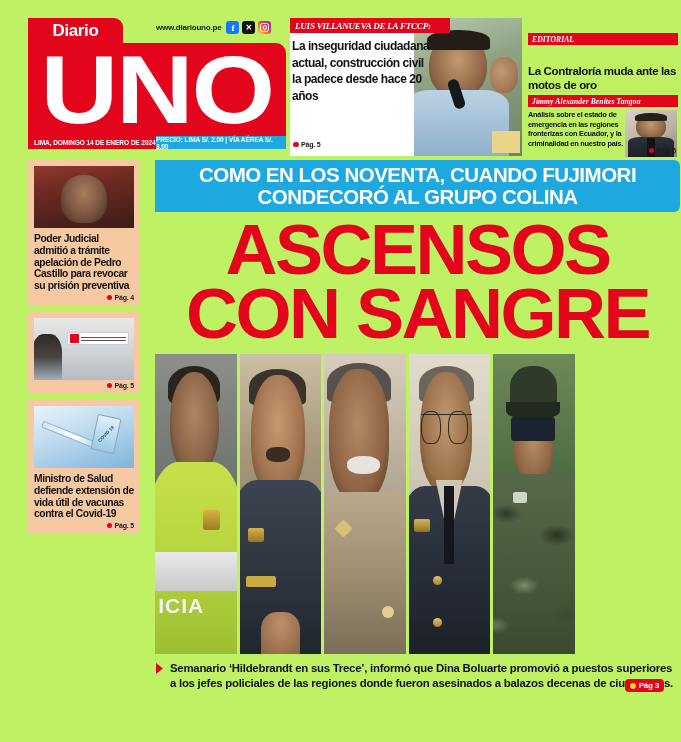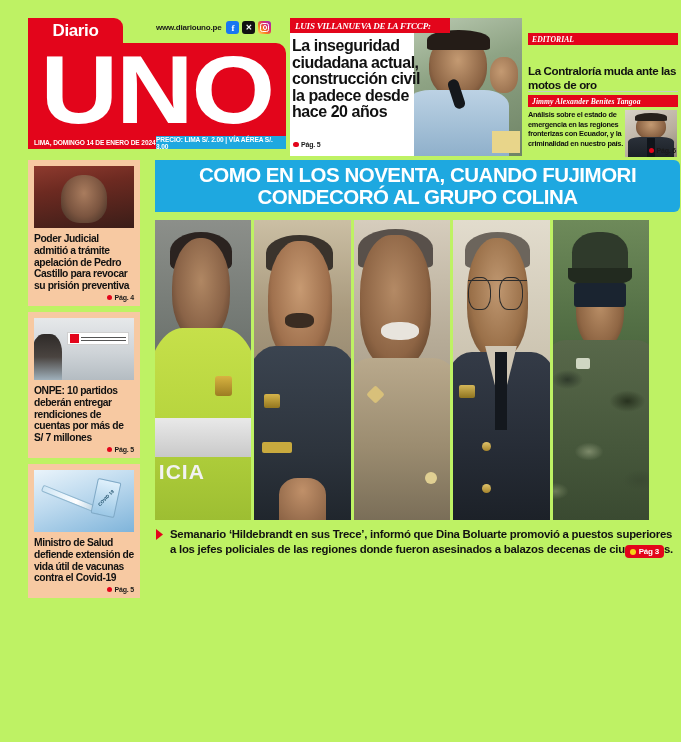--- a/index.html
+++ b/index.html
@@ -77,21 +77,21 @@
   .tc-kicker {
     position:absolute; left:0; top:0; width:160px; height:15px; background:#E3051B; z-index:4;
     display:flex; align-items:center; padding-left:5px;
   }
   .tc-kicker span {
     color:#fff; font-family:"Liberation Serif", serif; font-style:italic; font-weight:bold;
     font-size:9px; letter-spacing:-0.2px;
   }
   .tc-head {
     position:absolute; left:2px; top:20px; width:142px; z-index:4;
-    font-size:16px; font-weight:bold; line-height:16.5px; color:#111; letter-spacing:-0.45px;
+    font-size:12px; font-weight:bold; line-height:16.5px; color:#111; letter-spacing:-0.45px;
   }
   .tc-pag { position:absolute; left:3px; bottom:5px; z-index:4; }
 
   
   .editcol { position:absolute; left:528px; top:33px; width:150px; height:138px; }
   .redlabel {
     background:#E3051B; height:12px; display:flex; align-items:center; padding-left:4px;
   }
   .redlabel span {
     color:#fff; font-family:"Liberation Serif", serif; font-style:italic; font-weight:bold;
@@ -178,21 +178,21 @@
     text-align:center; letter-spacing:-0.5px;
   }
 
   .bighead { margin-top:6px; text-align:center; }
   .bighead .l {
     display:block; color:#E3051B; font-weight:bold; font-size:70px; line-height:64px;
     letter-spacing:-2.5px; transform:scaleX(1.03); transform-origin:center;
   }
 
   .photostrip {
-    margin-top:8px; width:494px; height:300px; display:flex; gap:3px;
+    margin-top:8px; width:420px; height:300px; display:flex; gap:3px;
   }
   .pcell { flex:1; position:relative; overflow:hidden; background:#cfc9c1; }
 
   
   .off1 { background:linear-gradient(180deg,#8c8f8a 0%,#6f7570 40%,#4c504d 100%); }
   .off1 .face {
     position:absolute; left:18%; top:6%; width:60%; height:34%;
     background:radial-gradient(ellipse at 50% 42%,#b08763 0%,#8a6347 60%,#4d3526 100%);
     border-radius:48% 48% 44% 44%;
   }
@@ -477,21 +477,20 @@
       <div class="side-photo ph-onpe">
         <div class="person"></div>
         <div class="sign">
             <span class="sq"></span>
             <span class="ln">
               <i></i>
               <i></i>
             </span>
           </div>
       </div>
-      <div class="sc-head">ONPE: 10 partidos deberán entregar rendiciones de cuentas por más de S/ 7 millones</div>
       <div class="sc-pag">
         <span class="pagdot">
             <i></i>
             <span>Pág. 5</span>
           </span>
       </div>
     </div>
 
     <div class="side-card">
       <div class="side-photo ph-covid">
@@ -509,20 +508,24 @@
       </div>
     </div>
   </div>
 
   <div class="main">
 
     <div class="kicker-blue">
       <span>COMO EN LOS NOVENTA, CUANDO FUJIMORI CONDECORÓ AL GRUPO COLINA</span>
     </div>
 
+    <div class="bighead">
+      <span class="l">ASCENSOS</span>
+      <span class="l">CON SANGRE</span>
+    </div>
 
     <div class="photostrip">
       <div class="pcell off1">
         <div class="hair"></div>
           <div class="face"></div>
         <div class="jacket"></div>
           <div class="badge"></div>
           <div class="band"></div>
         <div class="txt">ICIA</div>
       </div>

